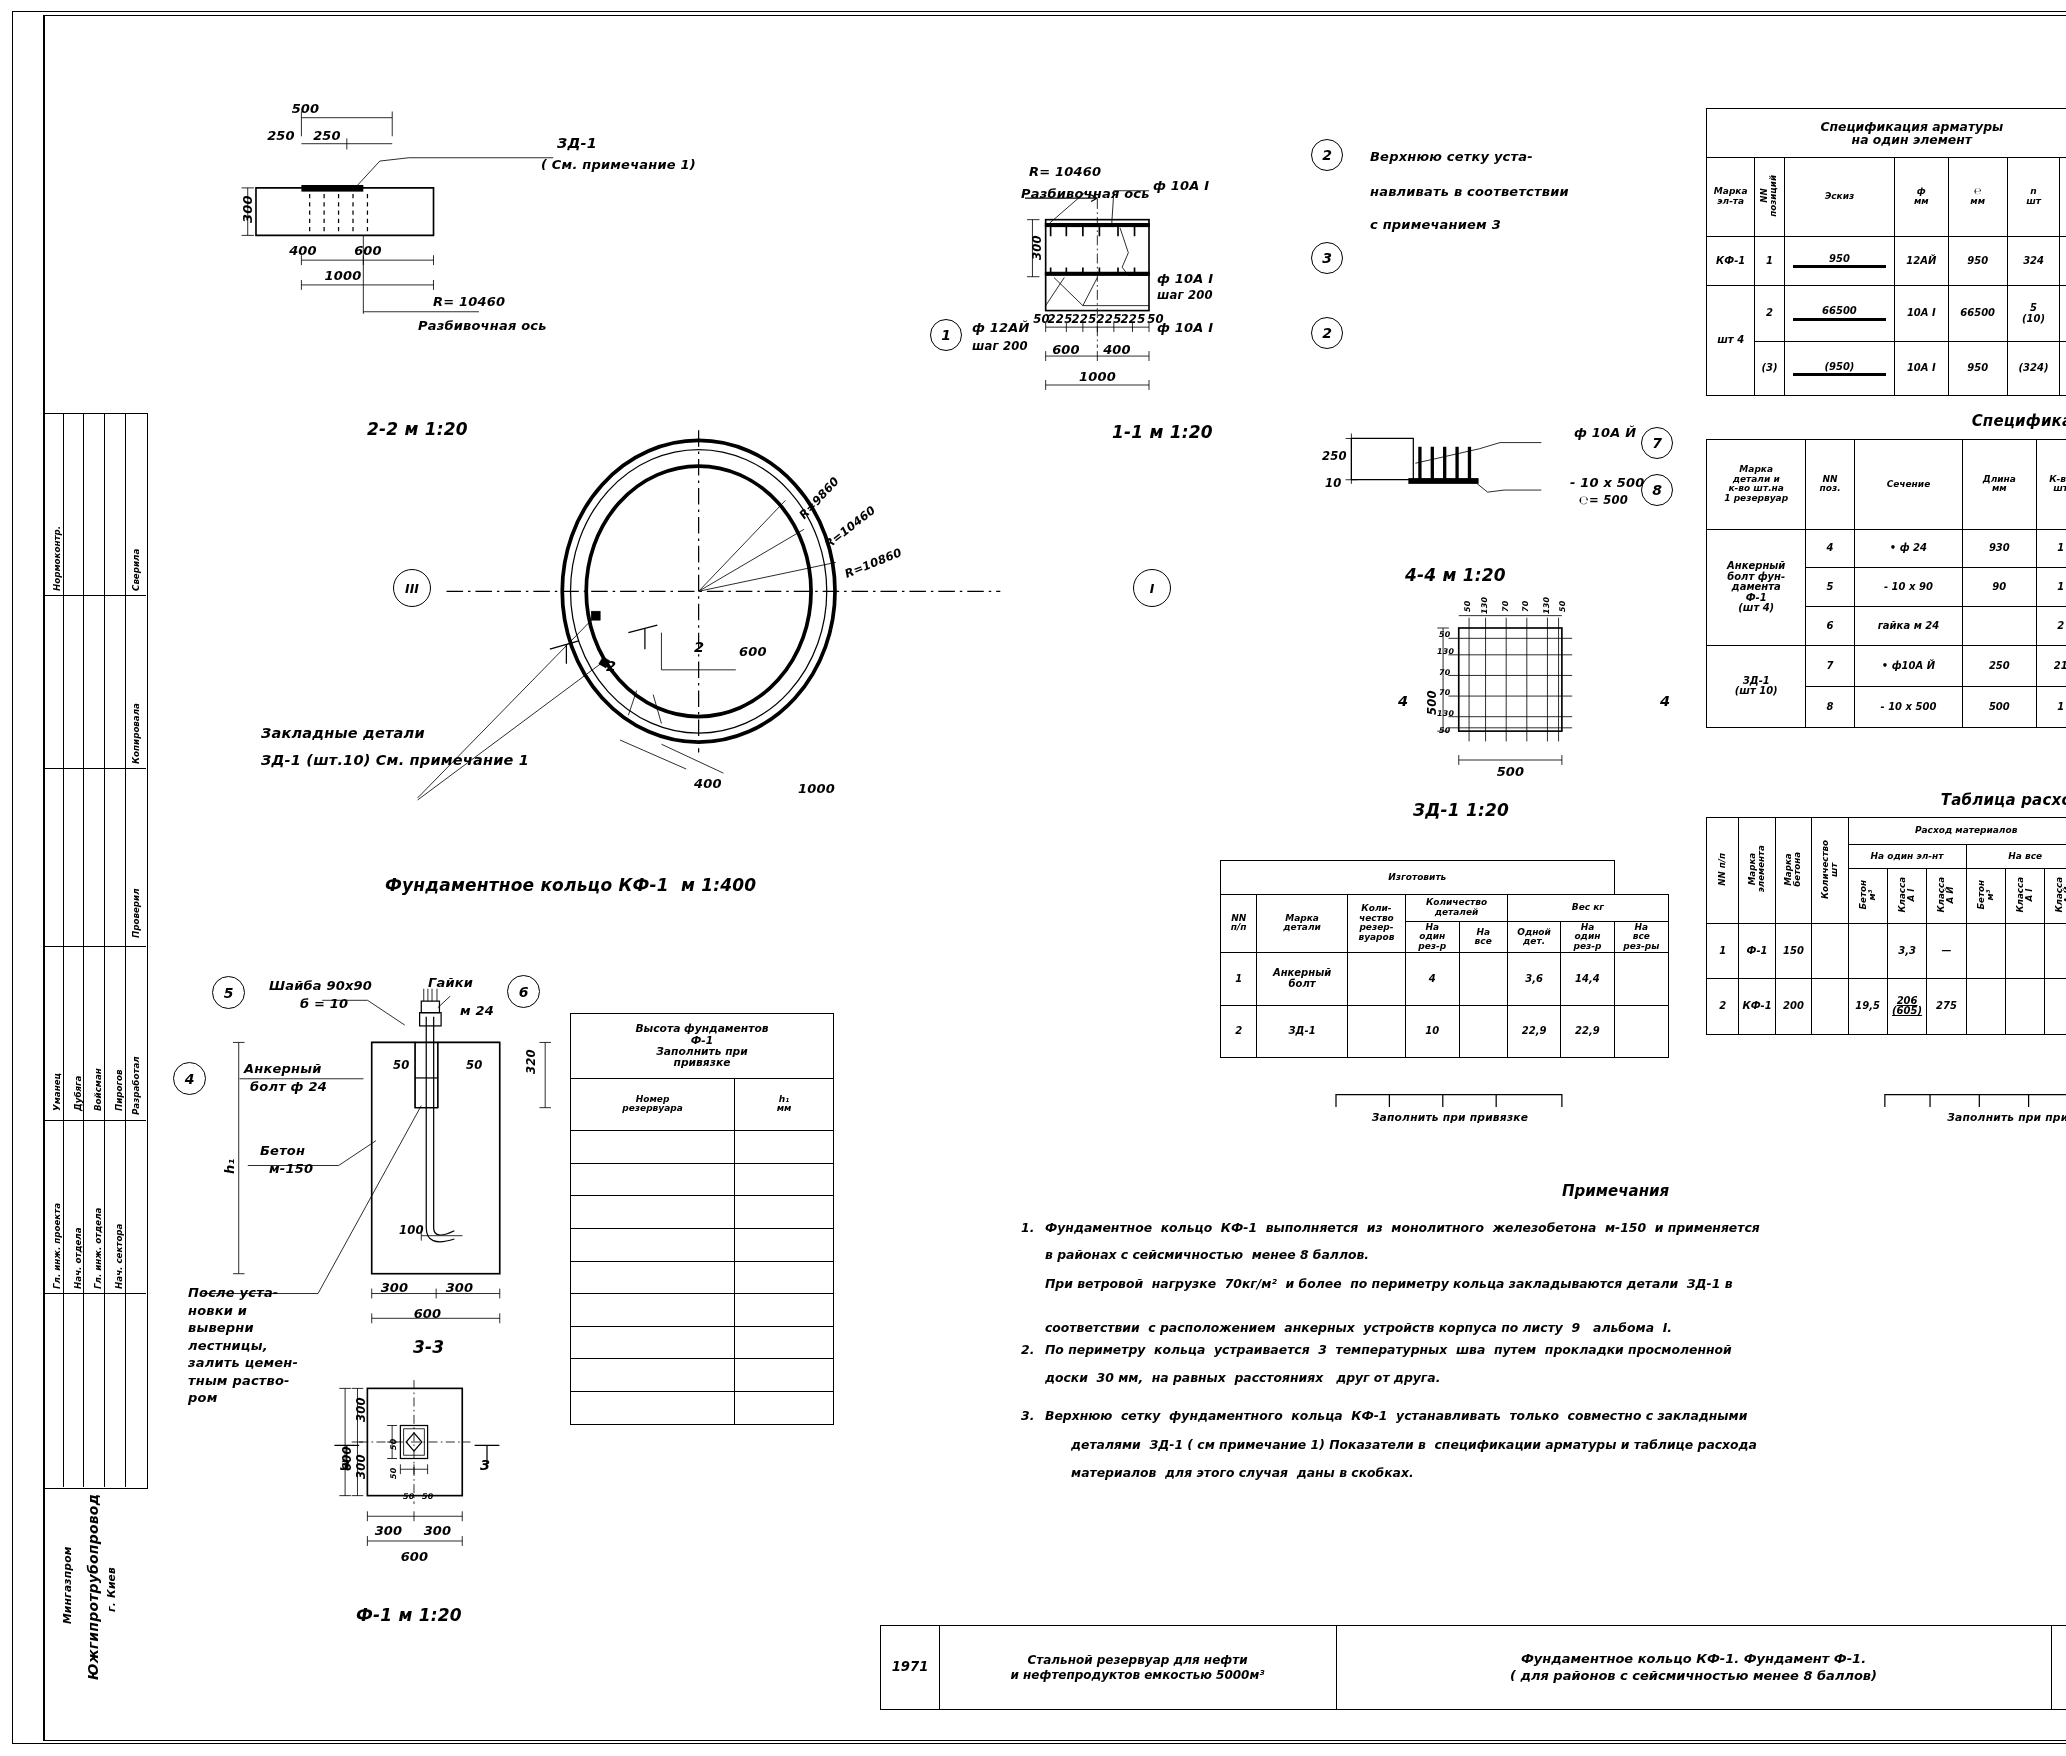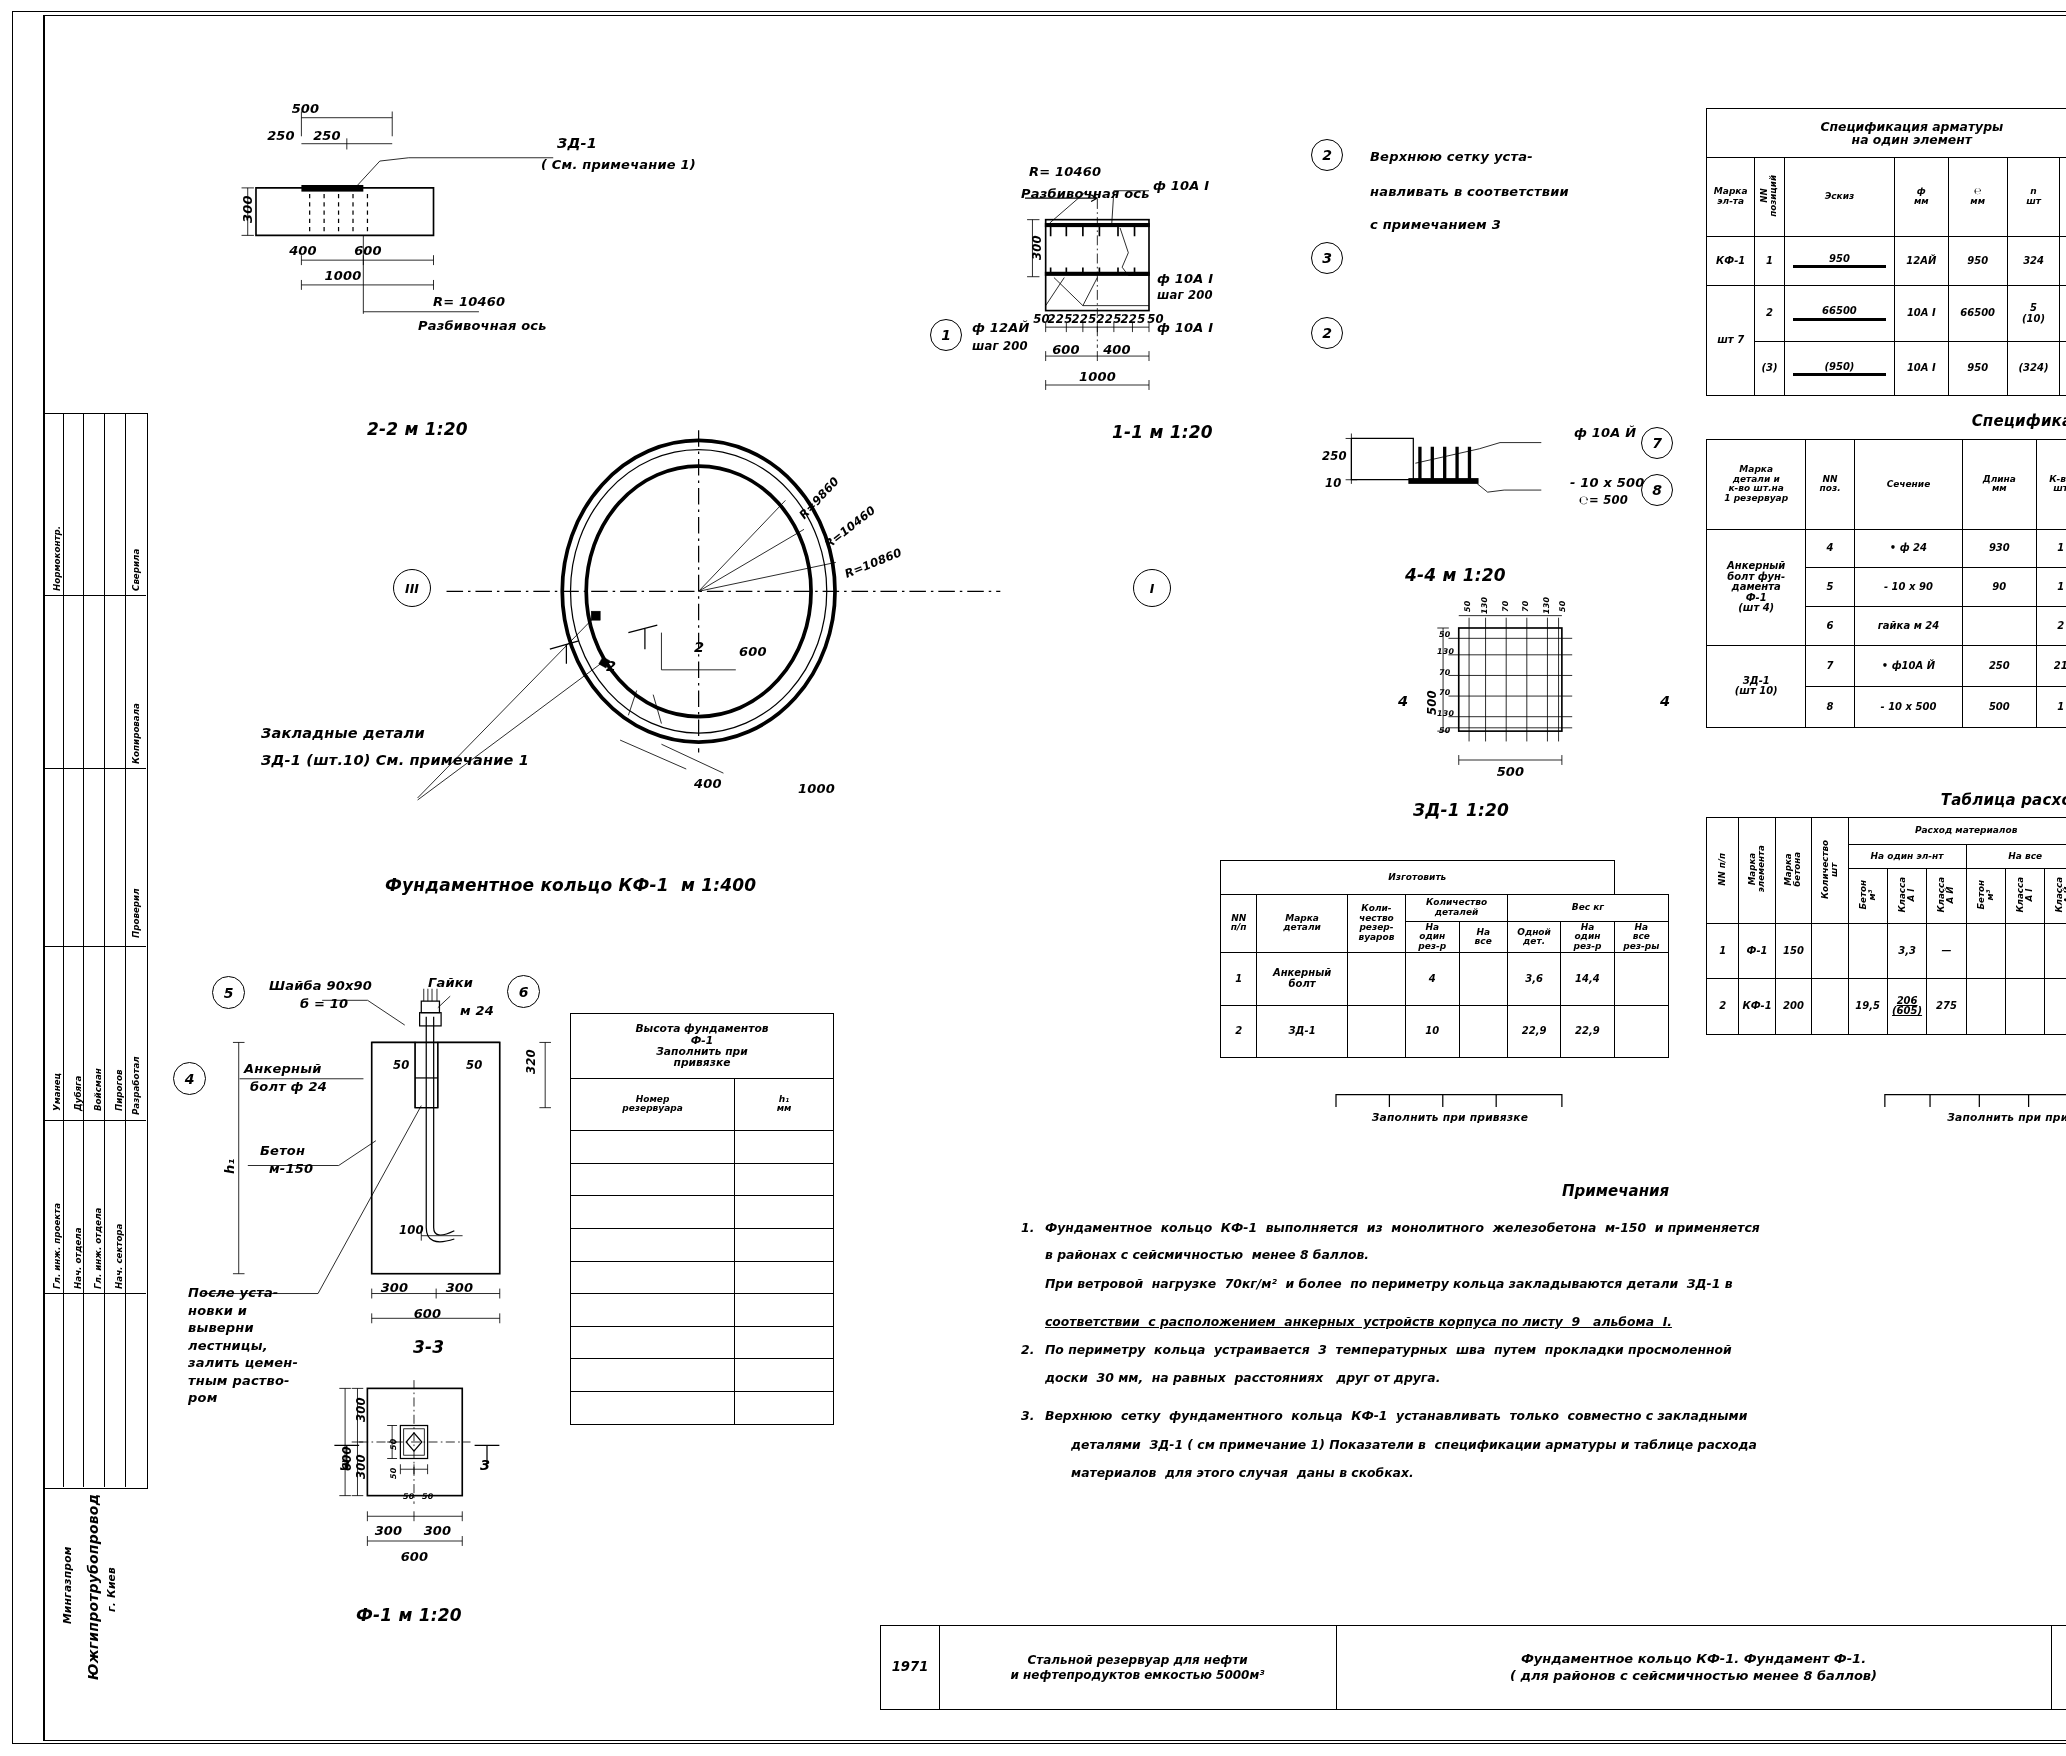--- a/index.html
+++ b/index.html
@@ -479,21 +479,21 @@
         <td class="cel" rowspan="2">324</td>
         <td class="cel" rowspan="2">308</td>
 
       </tr>
       <tr>
         
         
       </tr>
 
       <tr>
-        <td class="cel" rowspan="2">шт 7</td>
+        <td class="cel" rowspan="2">шт 4</td>
         <td class="cel">2</td>
         <td class="cel" style="height:54px;">
           <div>66500</div>
           <div style="height:2.9px;background:#000;margin:0.8px 6.6px 0;"></div>
         </td>
         <td class="cel">10А I</td>
         <td class="cel">66500</td>
         <td class="cel" style="white-space:pre;">5
 (10)</td>
         <td class="cel" style="white-space:pre;">333
@@ -749,21 +749,21 @@
     </g>
   </svg>
 
   <div id="notes" style="left:1017px;top:1182px;width:1426px;height:372px;">
     <div class="nt" style="left:545px;top:0;font-size:15px;">Примечания</div>
 
     <div class="nt" style="left:4.1px;top:38px;">1.</div>
     <div class="nt" style="left:28px;top:38px;">Фундаментное  кольцо  КФ-1  выполняется  из  монолитного  железобетона  м-150  и применяется</div>
     <div class="nt" style="left:28px;top:65px;">в районах с сейсмичностью  менее 8 баллов.</div>
     <div class="nt" style="left:28px;top:94px;">При ветровой  нагрузке  70кг/м²  и более  по периметру кольца закладываются детали  ЗД-1 в</div>
-    <div class="nt" style="left:28px;top:132px;text-decoration:underline;">соответствии  с расположением  анкерных  устройств корпуса по листу  9   альбома  I.</div>
+    <div class="nt" style="left:28px;top:138px;">соответствии  с расположением  анкерных  устройств корпуса по листу  9   альбома  I.</div>
 
     <div class="nt" style="left:4.1px;top:160px;">2.</div>
     <div class="nt" style="left:28px;top:160px;">По периметру  кольца  устраивается  3  температурных  шва  путем  прокладки просмоленной</div>
     <div class="nt" style="left:28px;top:188px;">доски  30 мм,  на равных  расстояниях   друг от друга.</div>
 
     <div class="nt" style="left:4.1px;top:226px;">3.</div>
     <div class="nt" style="left:28px;top:226px;">Верхнюю  сетку  фундаментного  кольца  КФ-1  устанавливать  только  совместно с закладными</div>
     <div class="nt" style="left:54px;top:255px;">деталями  ЗД-1 ( см примечание 1) Показатели в  спецификации арматуры и таблице расхода</div>
     <div class="nt" style="left:54px;top:283px;">материалов  для этого случая  даны в скобках.</div>
   </div>

